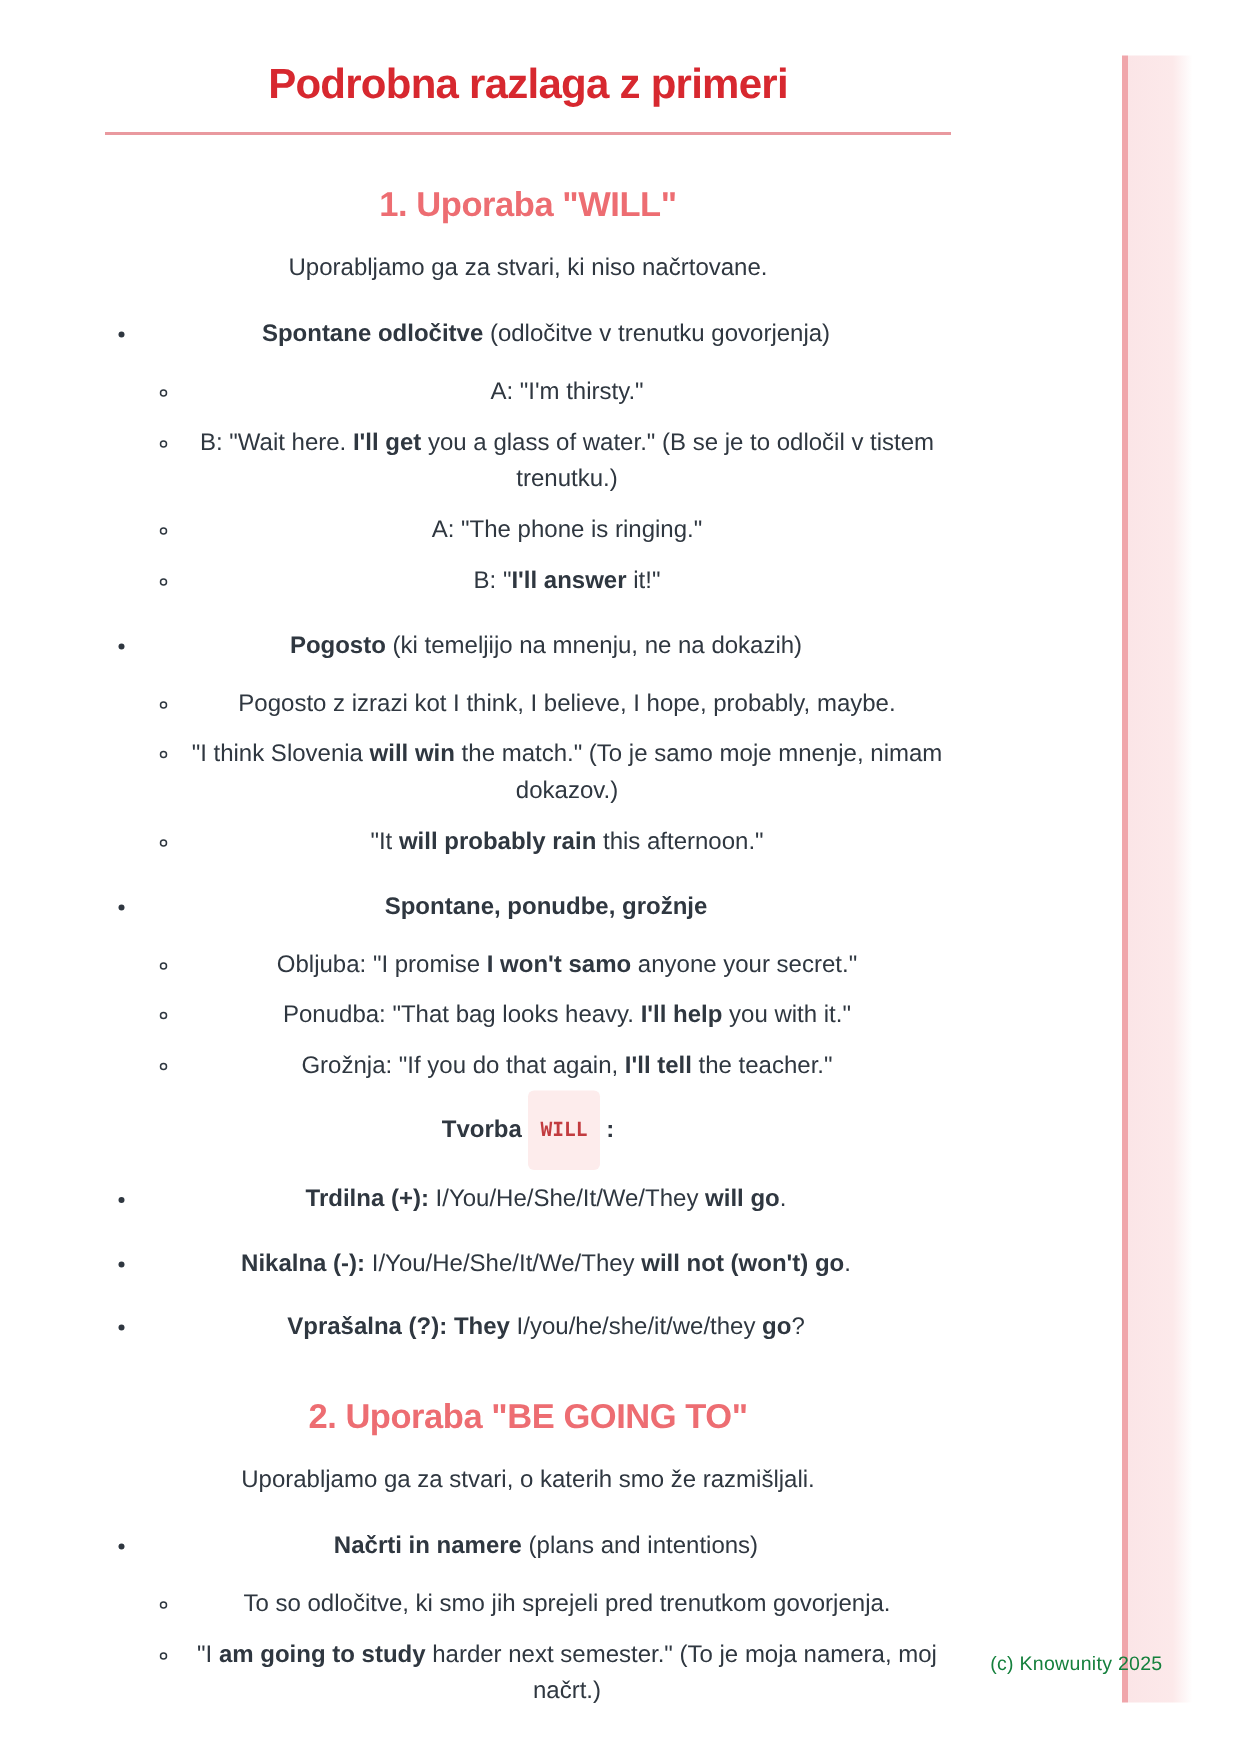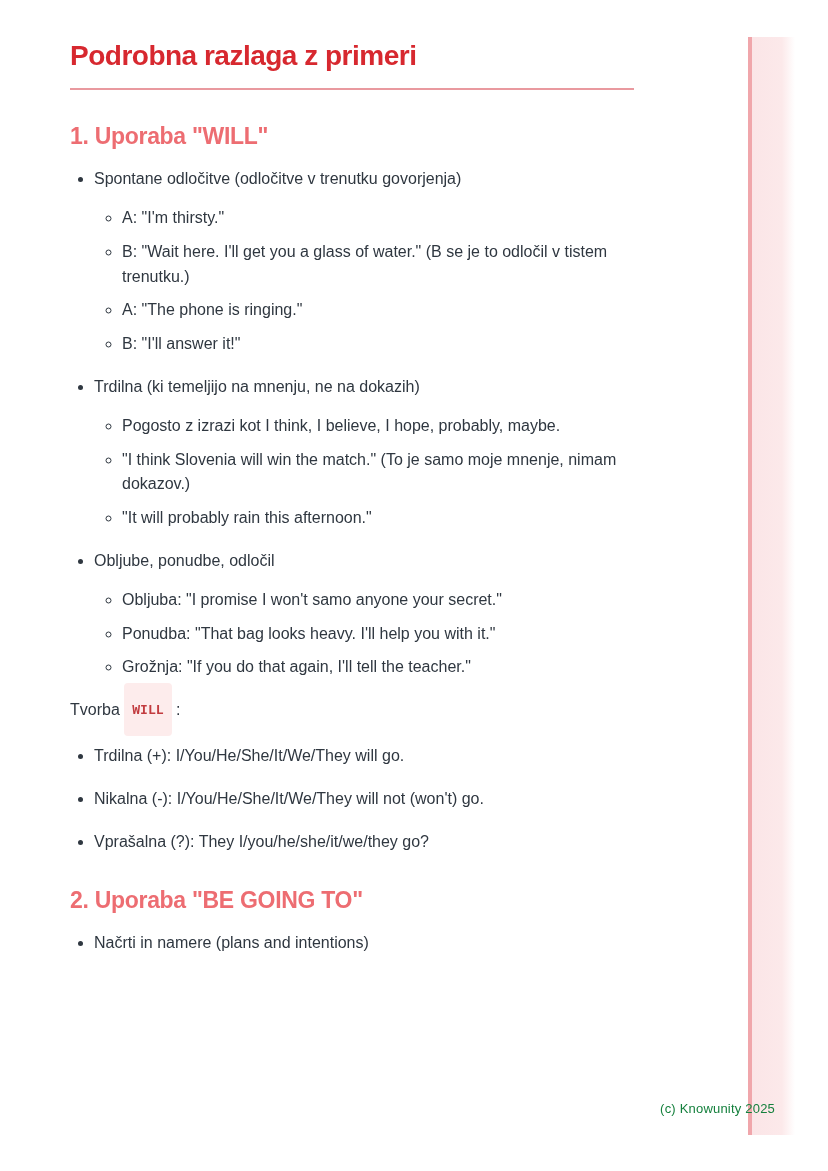--- a/index.html
+++ b/index.html
@@ -24,20 +24,21 @@
       #fbe5e7 4px, #fce9ea 72%,
       #ffffff 100%);
     z-index: 1;
   }
   .content {
     position: absolute;
     left: 70px;
     top: 40px;
     width: 564px;
     z-index: 2;
+    text-align: center;
   }
   h1.doc-title {
     font-size: 28px;
     font-weight: 700;
     letter-spacing: -0.5px;
     color: #d7282f;
     line-height: 1.15;
   }
   hr.title-divider {
     border: none;
@@ -75,21 +76,21 @@
   li.inner-item {
     font-size: 16px;
     line-height: 1.55;
     margin-bottom: 9px;
   }
   p.formation {
     font-size: 16px;
     line-height: 1.55;
     margin: 14px 0 21px 0;
   }
-  .b { font-weight: 400; margin-top: 18px; }
+  .b { font-weight: 700; margin-top: 18px; }
   .i { }
   code.chip {
     font-family: "DejaVu Sans Mono", monospace;
     font-size: 13px;
     font-weight: 700;
     color: #c23b3f;
     background: #fdecec;
     padding: 19px 8px;
     border-radius: 4px;
     position: relative;
@@ -109,45 +110,50 @@
 <body>
 
 <div class="page">
   <div class="side-accent"></div>
 
   <div class="content">
     <h1 class="doc-title">Podrobna razlaga z primeri</h1>
     <hr class="title-divider">
     <div id="sections">
         <h2 class="section-heading">1. Uporaba "WILL"</h2>
+        <p class="intro">Uporabljamo ga za stvari, ki niso načrtovane.</p>
         <ul class="outer">
           <li class="outer-item"><span><span class="b ">Spontane odločitve</span><span class=""> (odločitve v trenutku govorjenja)</span></span><ul class="inner">
               <li class="inner-item"><span class="">A: "I'm thirsty."</span></li>
               <li class="inner-item"><span class="">B: "Wait here. </span><span class="b ">I'll get</span><span class=""> you a glass of water." (B se je to odločil v tistem trenutku.)</span></li>
               <li class="inner-item"><span class="">A: "The phone is ringing."</span></li>
               <li class="inner-item"><span class="">B: "</span><span class="b ">I'll answer</span><span class=""> it!"</span></li>
             </ul></li>
-          <li class="outer-item"><span><span class="b ">Trdilna</span><span class=""> (ki temeljijo na mnenju, ne na dokazih)</span></span><ul class="inner">
+          <li class="outer-item"><span><span class="b ">Pogosto</span><span class=""> (ki temeljijo na mnenju, ne na dokazih)</span></span><ul class="inner">
               <li class="inner-item"><span class="">Pogosto z izrazi kot </span><span class="i">I think, I believe, I hope, probably, maybe</span><span class="">.</span></li>
               <li class="inner-item"><span class="">"I think Slovenia </span><span class="b ">will win</span><span class=""> the match." (To je samo moje mnenje, nimam dokazov.)</span></li>
               <li class="inner-item"><span class="">"It </span><span class="b ">will probably rain</span><span class=""> this afternoon."</span></li>
             </ul></li>
-          <li class="outer-item"><span><span class="b ">Obljube, ponudbe, odločil</span></span><ul class="inner">
+          <li class="outer-item"><span><span class="b ">Spontane, ponudbe, grožnje</span></span><ul class="inner">
               <li class="inner-item"><span class="">Obljuba: "I promise </span><span class="b ">I won't samo</span><span class=""> anyone your secret."</span></li>
               <li class="inner-item"><span class="">Ponudba: "That bag looks heavy. </span><span class="b ">I'll help</span><span class=""> you with it."</span></li>
               <li class="inner-item"><span class="">Grožnja: "If you do that again, </span><span class="b ">I'll tell</span><span class=""> the teacher."</span></li>
             </ul></li>
         </ul>
         <p class="formation"><span class="b ">Tvorba </span><code class="chip">WILL</code><span class="b "> :</span></p>
         <ul class="outer">
           <li class="outer-item"><span class="b ">Trdilna (+):</span><span class=""> I/You/He/She/It/We/They </span><span class="b ">will go</span><span class="">.</span></li>
           <li class="outer-item"><span class="b ">Nikalna (-):</span><span class=""> I/You/He/She/It/We/They </span><span class="b ">will not (won't) go</span><span class="">.</span></li>
           <li class="outer-item"><span class="b ">Vprašalna (?): They</span><span class=""> I/you/he/she/it/we/they </span><span class="b ">go</span><span class="">?</span></li>
         </ul>
         <h2 class="section-heading">2. Uporaba "BE GOING TO"</h2>
+        <p class="intro">Uporabljamo ga za stvari, o katerih smo že razmišljali.</p>
         <ul class="outer">
-          <li class="outer-item"><span><span class="b ">Načrti in namere</span><span class=""> (plans and intentions)</span></span></li>
+          <li class="outer-item"><span><span class="b ">Načrti in namere</span><span class=""> (plans and intentions)</span></span><ul class="inner">
+              <li class="inner-item"><span class="">To so odločitve, ki smo jih sprejeli </span><span class="i">pred</span><span class=""> trenutkom govorjenja.</span></li>
+              <li class="inner-item"><span class="">"I </span><span class="b ">am going to study</span><span class=""> harder next semester." (To je moja namera, moj načrt.)</span></li>
+            </ul></li>
         </ul>
       </div>
   </div>
 
   <div class="footer-credit">(c) Knowunity 2025</div>
 </div>
 
 </body></html>

